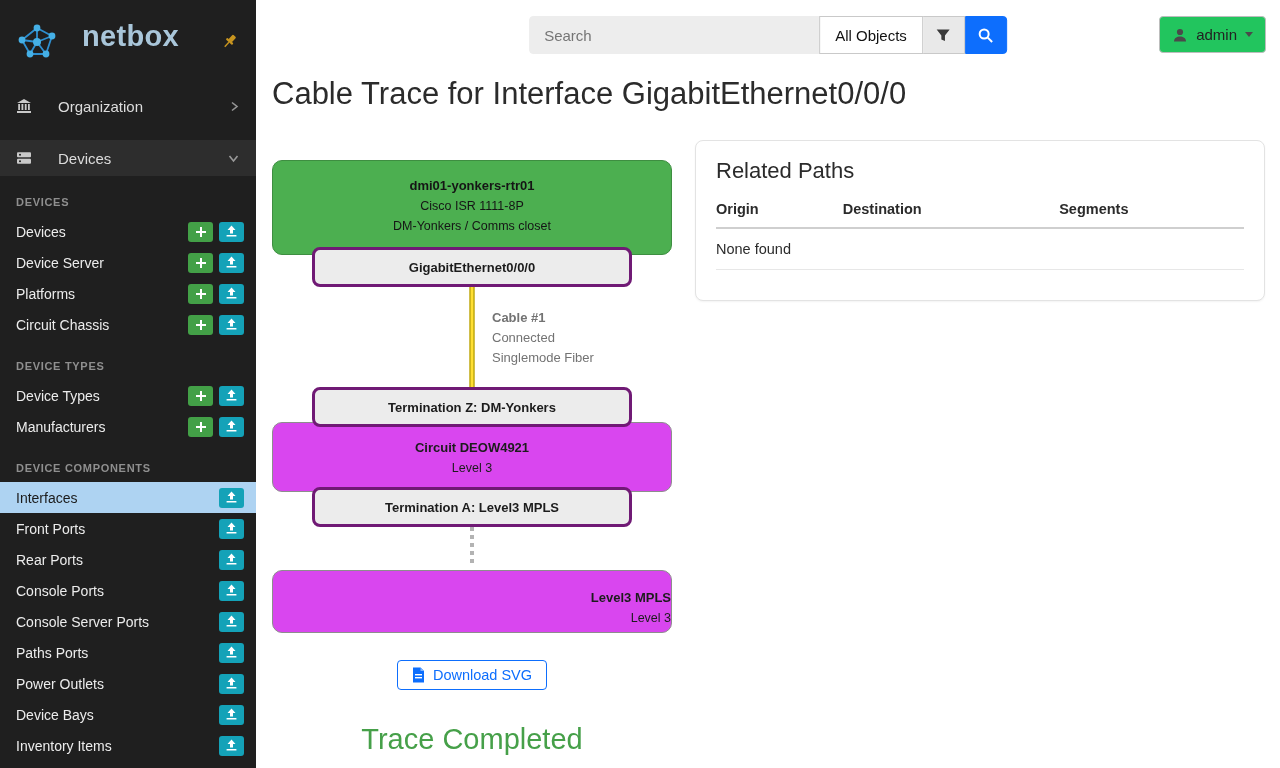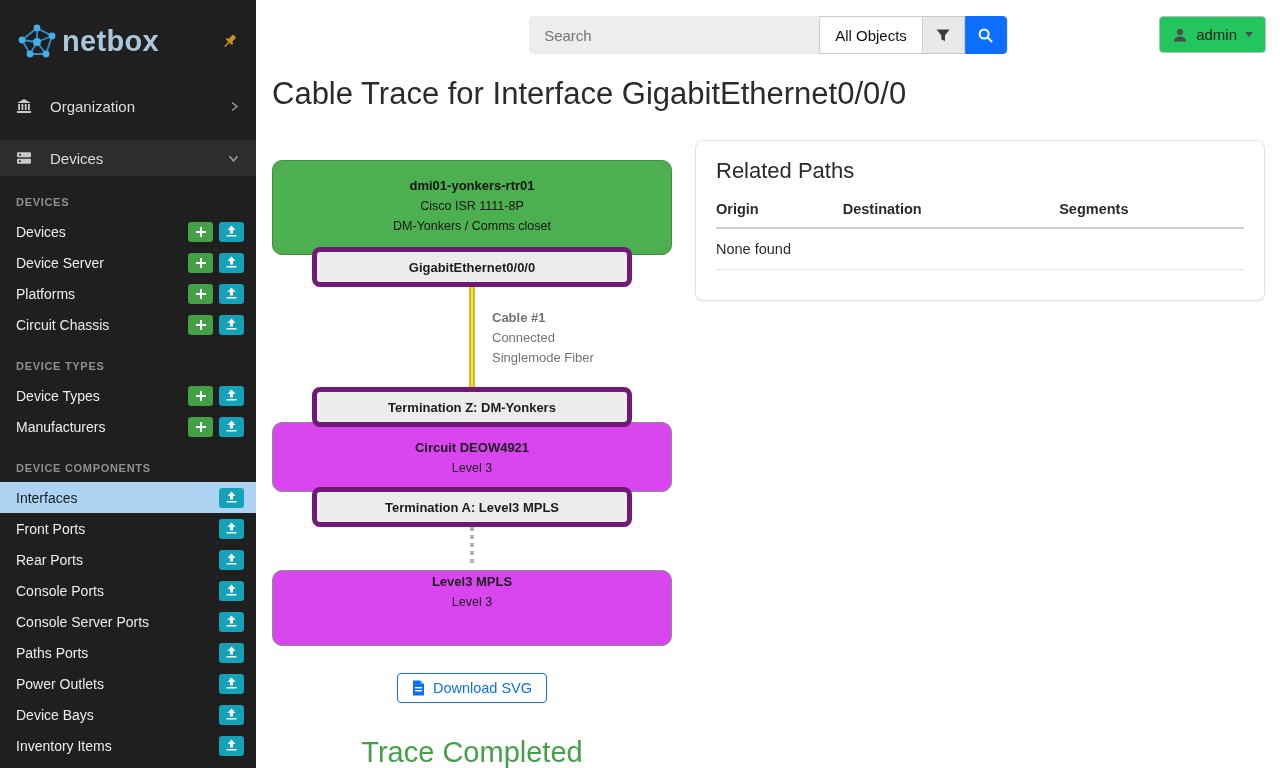--- a/index.html
+++ b/index.html
@@ -9,27 +9,27 @@
     font-family:"Liberation Sans", sans-serif;
     background:#ffffff; color:#2b2b2b;
   }
 
   
   .sidebar {
     position:fixed; left:0; top:0; width:256px; height:768px;
     background:#1f1f1f; color:#e6e6e6; z-index:10;
   }
   .logo-row { display:flex; align-items:center; justify-content:space-between; padding:16px 18px 12px 14px; height:78px; }
-  .logo { display:flex; align-items:center; gap:2px; text-decoration:none; cursor:pointer; }
+  .logo { display:flex; align-items:flex-start; gap:22px; text-decoration:none; cursor:pointer; }
   .logo-text { font-size:29px; font-weight:600; color:#a9c6da; letter-spacing:0.3px; }
   .pin-btn { cursor:pointer; display:flex; align-items:center; }
 
   .nav-item {
     display:flex; align-items:center; height:36px; padding:0 16px;
-    font-size:15px; color:#dcdcdc; cursor:pointer; gap:18px;
+    font-size:15px; color:#dcdcdc; cursor:pointer; gap:26px;
   }
   .nav-item.first { margin-top:10px; }
   .nav-item.second { margin-top:16px; }
   .nav-item.active { background:#2d2d2d; }
   .nav-item .chev { margin-left:auto; opacity:.75; display:flex; }
 
   .section-title {
     padding:20px 16px 8px; font-size:11px; font-weight:bold;
     letter-spacing:.7px; color:#8f8f8f;
   }
@@ -86,42 +86,42 @@
 
   .device-box {
     width:400px; height:95px; background:#4caf50; border:1px solid #3e8e41;
     border-radius:10px; padding-top:15px; line-height:20px; text-align:center;
     color:#151515; position:relative; z-index:1; cursor:pointer;
   }
   .device-name { font-weight:bold; font-size:13px; }
   .device-sub { font-size:12.5px; }
 
   .small-box {
-    width:320px; height:40px; background:#ececec; border:5px solid #701a75;
+    width:320px; height:40px; background:#ececec; border:3px solid #701a75;
     border-radius:8px; display:flex; align-items:center; justify-content:center;
     font-size:13px; font-weight:bold; color:#1c1c1c; position:relative; z-index:2; cursor:pointer;
   }
   .iface { margin-top:-8px; }
   .term-z { margin-bottom:-5px; }
   .term-a { margin-top:-5px; }
 
   .cable-seg { position:relative; width:100%; height:100px; }
   .cable-line {
     position:absolute; left:50%; transform:translateX(-50%); top:0; bottom:0;
     width:5px; background:#ffdf33; border-left:1px solid #a08e00; border-right:1px solid #a08e00;
   }
   .cable-label { position:absolute; left:calc(50% + 20px); top:21px; font-size:13px; line-height:20px; color:#737373; cursor:pointer; }
   .cable-label .b { font-weight:bold; }
 
   .big-box {
     width:400px; background:#d946ef; border:1px solid #8d8d8d; border-radius:10px;
     text-align:center; color:#1c1c1c; position:relative; z-index:1; line-height:20px; cursor:pointer;
   }
   .circuit-box { height:70px; padding-top:15px; }
-  .farend-box { height:76px; padding-top:1px; }
+  .farend-box { height:63px; padding-top:17px;text-align:right; }
   .bold13 { font-weight:bold; font-size:13px; }
   .sub13 { font-size:12.5px; }
 
   .dotted-seg { height:40px; width:4px; margin-bottom:3px;
     background-image:repeating-linear-gradient(to bottom, #b3b3b3 0 4px, transparent 4px 8px); }
 
   .download-btn {
     margin-top:27px; display:inline-flex; align-items:center; gap:8px;
     border:1px solid #0d6efd; color:#0d6efd; background:#fff; border-radius:4px;
     padding:6px 14px; font-size:14.5px; cursor:pointer; font-family:"Liberation Sans", sans-serif;

